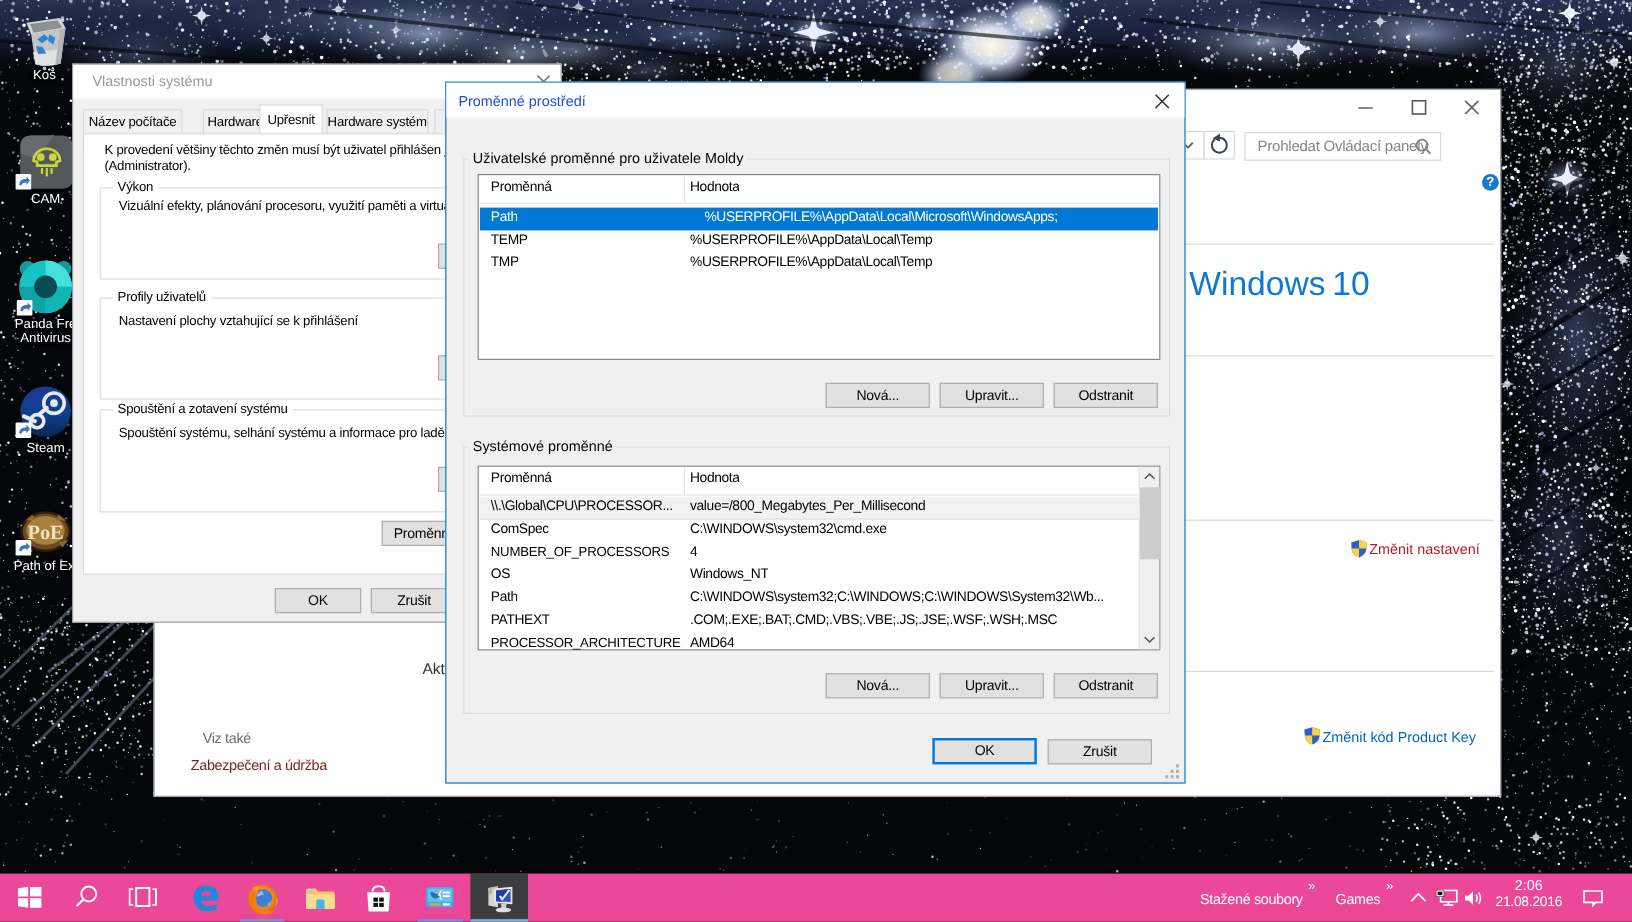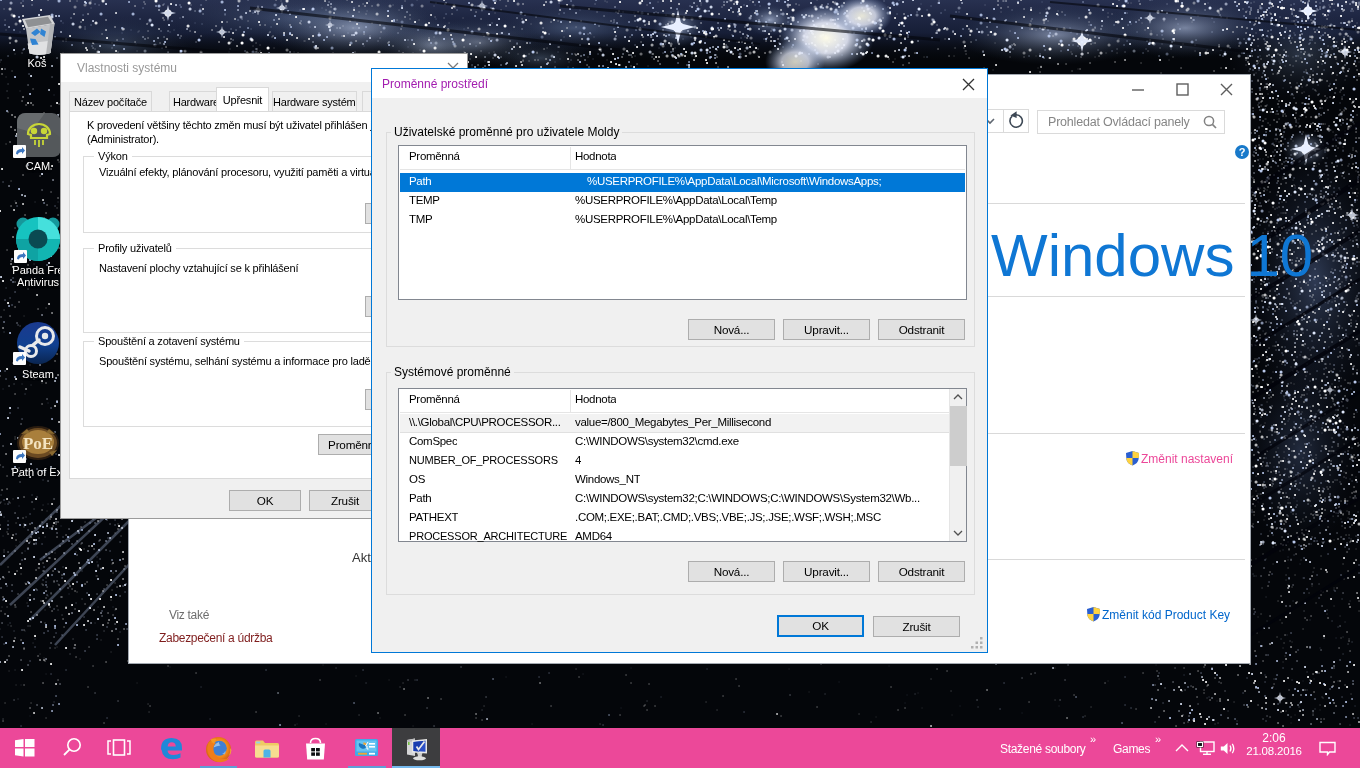--- a/index.html
+++ b/index.html
@@ -342,42 +342,42 @@
     <svg width="22" height="22">
           <path d="M7 9 l4 4 l4 -4" fill="none" stroke="#5f6771" stroke-width="1.6"></path>
         </svg>
   </div>
   <div class="abs" style="left:874px;top:34px;width:26px;height:24px;border:1px solid #dadada;">
     <svg width="24" height="22">
           <path d="M8.2 6.2 A6.2 6.2 0 1 0 12 4.8" fill="none" stroke="#3d4855" stroke-width="1.6"></path>
           <path d="M12.6 1.2 L12.6 8 L6.4 5.4 Z" fill="#3d4855"></path>
         </svg>
   </div>
-  <div class="abs" style="left:908px;top:35px;width:188px;height:24px;border:1px solid #dadada;color:#868686;font-size:12.5px;letter-spacing:-0.2px;line-height:22px;padding-left:10px;">Prohledat Ovládací panely
+  <div class="abs" style="left:908px;top:35px;width:164px;height:24px;border:1px solid #dadada;color:#868686;font-size:12.5px;letter-spacing:-0.2px;line-height:22px;padding-left:10px;">Prohledat Ovládací panely
     <svg class="abs" style="right:6px;top:3px;" width="16" height="16">
           <circle cx="7" cy="7" r="4.6" fill="none" stroke="#828282" stroke-width="1.5"></circle>
           <line x1="10.4" y1="10.4" x2="14" y2="14" stroke="#828282" stroke-width="1.7"></line>
         </svg>
   </div>
 
   <div class="abs" style="left:1106px;top:70px;width:14px;height:14px;border-radius:50%;background:#1879ca;color:#fff;font-size:11px;font-weight:bold;text-align:center;line-height:14px;">?</div>
 
   <div class="abs" style="left:856px;top:128px;width:260px;height:1px;background:#d9d9d9;"></div>
   <div class="abs" style="left:856px;top:221px;width:260px;height:1px;background:#d9d9d9;"></div>
   <div class="abs" style="left:856px;top:358px;width:260px;height:1px;background:#d9d9d9;"></div>
   <div class="abs" style="left:856px;top:484px;width:260px;height:1px;background:#d9d9d9;"></div>
 
-  <div class="abs" style="left:862px;top:146px;font-size:60px;color:#0f77d4;white-space:nowrap;">Windows<span style="letter-spacing:0;"> </span>10</div>
+  <div class="abs" style="left:862px;top:146px;font-size:28px;color:#0f77d4;white-space:nowrap;">Windows<span style="letter-spacing:0;"> </span>10</div>
 
   <div class="abs" style="left:996px;top:374px;">
     <svg width="15" height="16" style="vertical-align:-3px;">
           <path d="M7.5 1 L14 3 L13.6 9 Q13 13.5 7.5 15.5 Q2 13.5 1.4 9 L1 3 Z" fill="#2a5fd0"></path>
           <path d="M7.5 1 L14 3 L13.8 8 L7.5 8 Z" fill="#ffd23e"></path>
           <path d="M1.4 9 Q2 13.5 7.5 15.5 L7.5 8 L1.2 8 Z" fill="#ffd23e"></path>
-        </svg><span style="color:#ec4899;font-size:12px;margin-left:1px;">Změnit nastavení</span>
+        </svg><span style="color:#b91c1c;font-size:12px;margin-left:1px;">Změnit nastavení</span>
   </div>
 
   <div class="abs" style="left:223px;top:475px;font-size:13px;color:#333;white-space:nowrap;">Aktivace systému Windows</div>
 
   <div class="abs" style="left:957px;top:530px;">
     <svg width="15" height="16" style="vertical-align:-3px;">
           <path d="M7.5 1 L14 3 L13.6 9 Q13 13.5 7.5 15.5 Q2 13.5 1.4 9 L1 3 Z" fill="#2a5fd0"></path>
           <path d="M7.5 1 L14 3 L13.8 8 L7.5 8 Z" fill="#ffd23e"></path>
           <path d="M1.4 9 Q2 13.5 7.5 15.5 L7.5 8 L1.2 8 Z" fill="#ffd23e"></path>
         </svg><span style="color:#0066cc;font-size:12px;margin-left:1px;">Změnit kód Product Key</span>
@@ -420,21 +420,21 @@
     <div class="btn" style="left:295px;top:277px;width:82px;height:21px;">Nastavení...</div>
     <div class="btn" style="left:248px;top:322px;width:129px;height:21px;">Proměnné prostředí...</div>
   </div>
   <div class="btn" style="left:168px;top:436px;width:72px;height:21px;">OK</div>
   <div class="btn" style="left:248px;top:436px;width:72px;height:21px;">Zrušit</div>
   <div class="btn" style="left:328px;top:436px;width:72px;height:21px;">Použít</div>
 </div>
 
 <div class="abs" style="left:371px;top:68px;width:617px;height:585px;background:#f0f0f0;border:1px solid #0078d7;">
   <div class="abs" style="left:0;top:0;right:0;height:29px;background:#fff;"></div>
-  <div class="abs" style="left:10px;top:8px;font-size:12px;color:#a21caf;">Proměnné prostředí</div>
+  <div class="abs" style="left:10px;top:8px;font-size:12px;color:#1d4ed8;">Proměnné prostředí</div>
   <svg class="abs" style="right:12px;top:9px;" width="13" height="13">
         <path d="M1 1 L12 12 M12 1 L1 12" stroke="#333" stroke-width="1.3"></path>
       </svg>
 
   <div class="grp" style="left:14px;top:63px;width:589px;height:215px;border-color:#dcdcdc;"></div>
   <div class="grp-lbl" style="left:19px;top:56px;">Uživatelské proměnné pro uživatele Moldy</div>
   <div class="lv" style="left:26px;top:76px;width:569px;height:155px;">
     <div class="cell" style="left:10px;top:4px;">Proměnná</div>
     <div class="cell" style="left:176px;top:4px;">Hodnota</div>
     <div class="abs" style="left:1px;top:23px;right:1px;height:1px;background:#e5e5e5;"></div>

